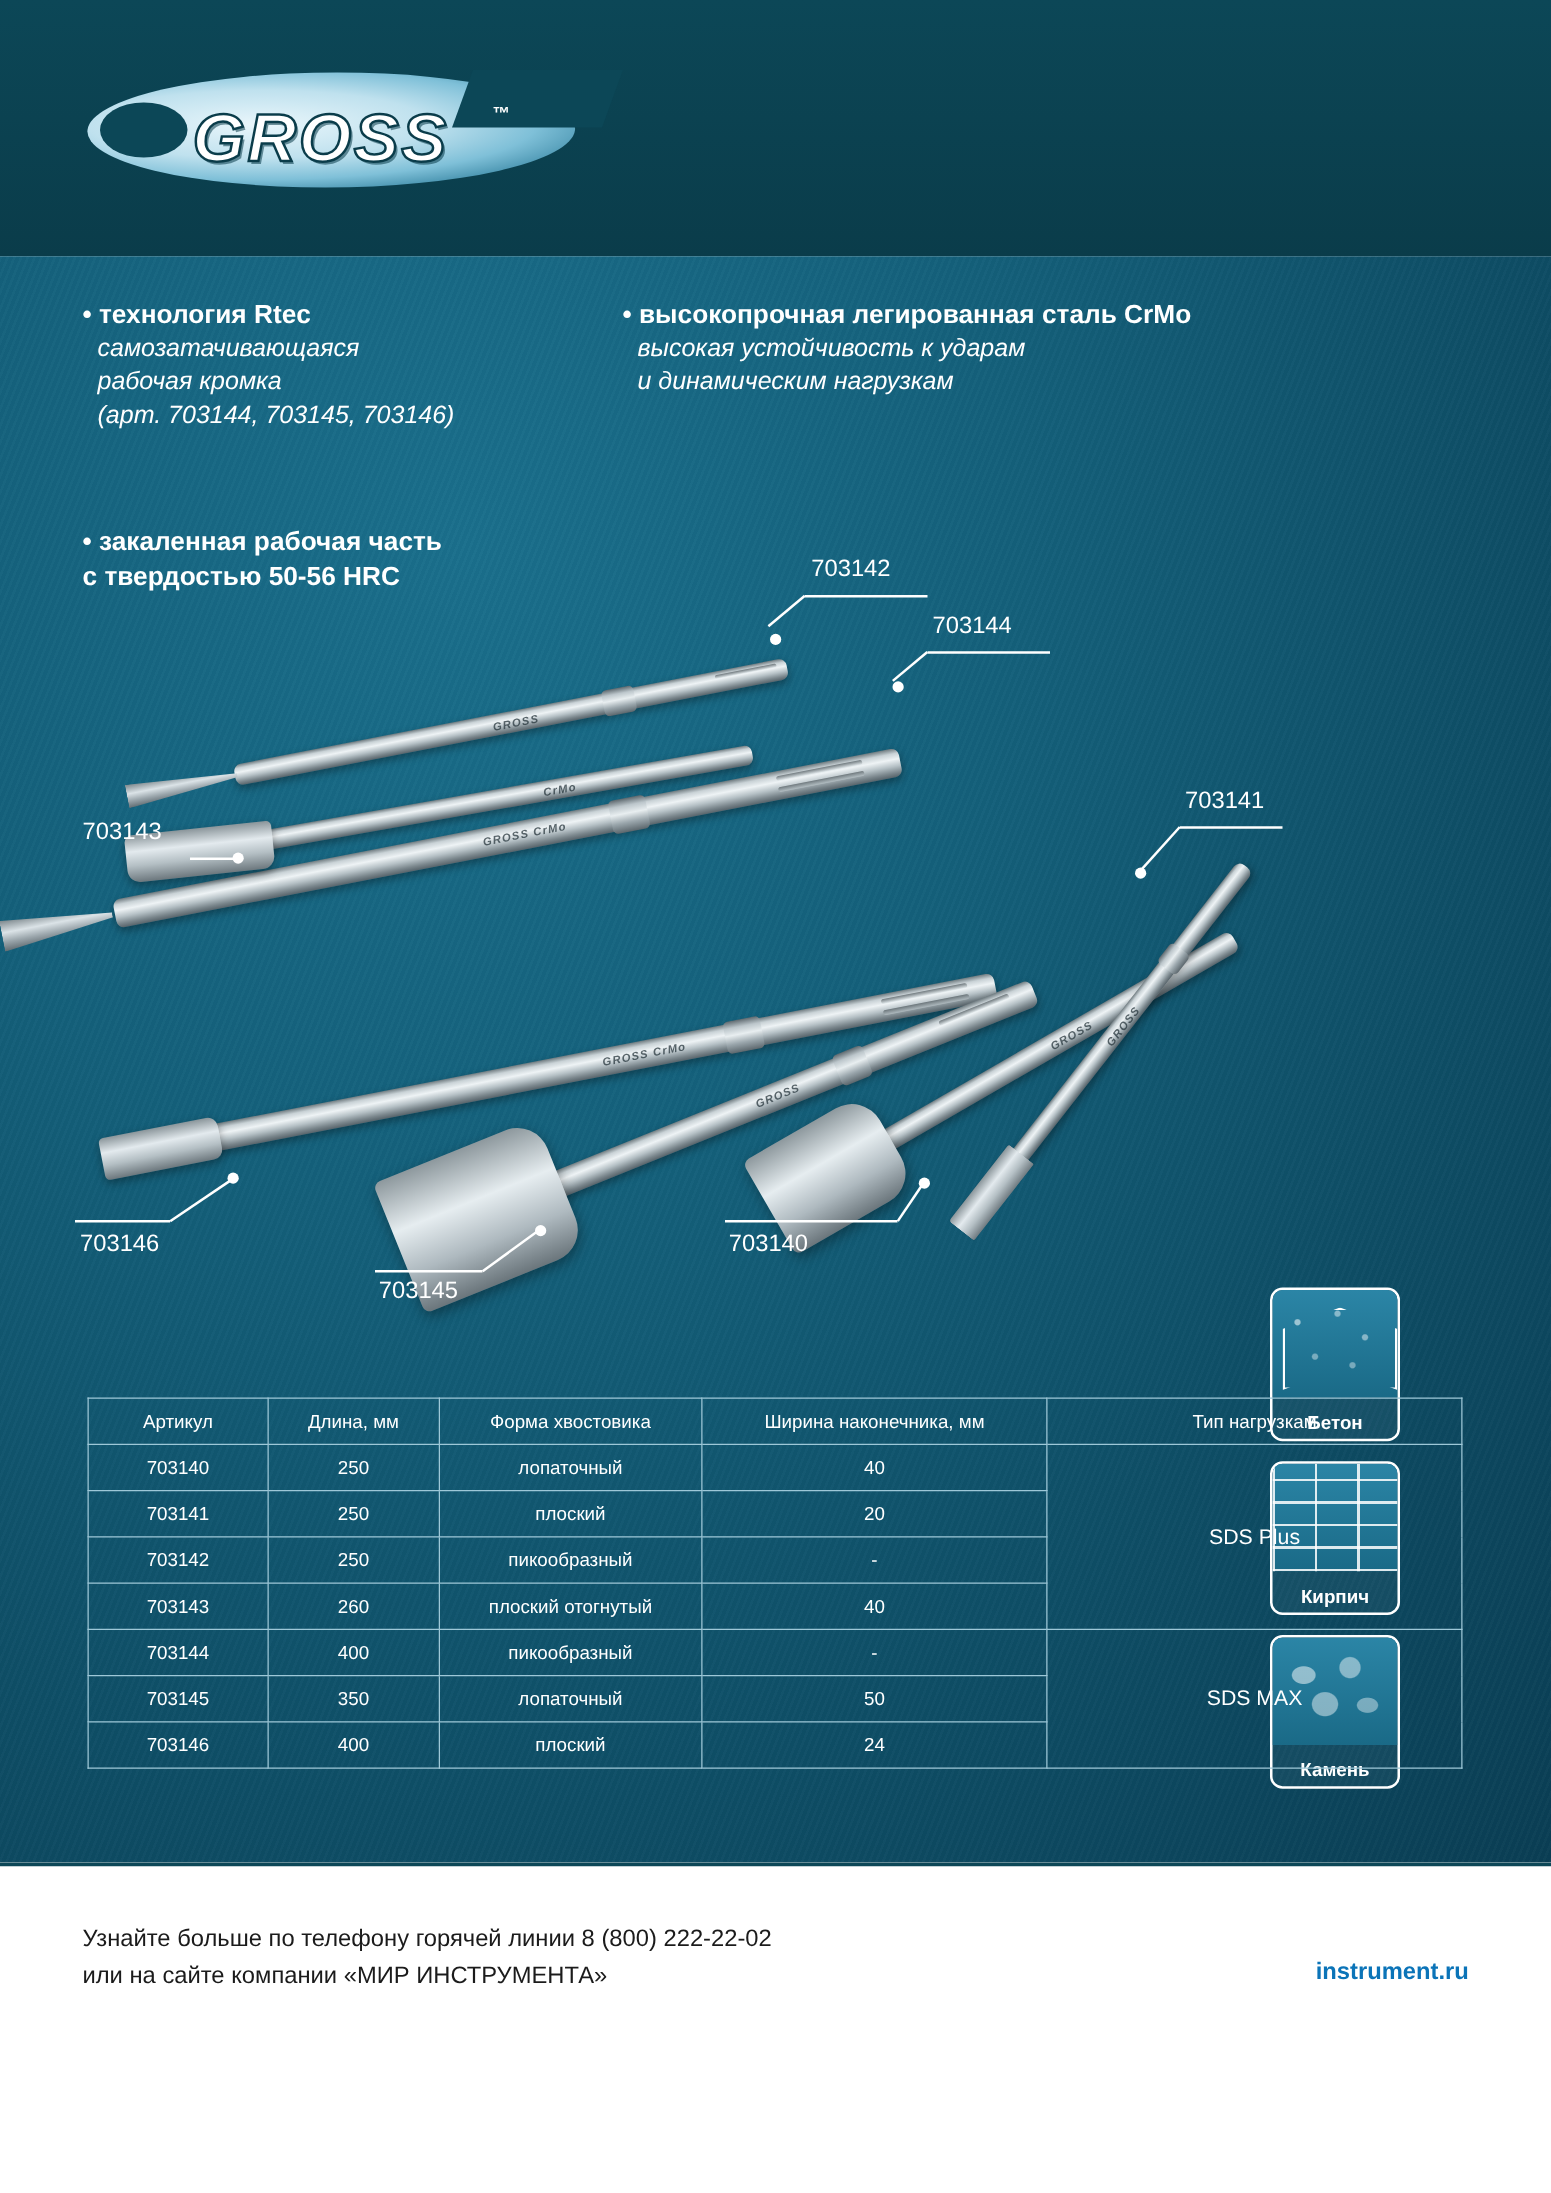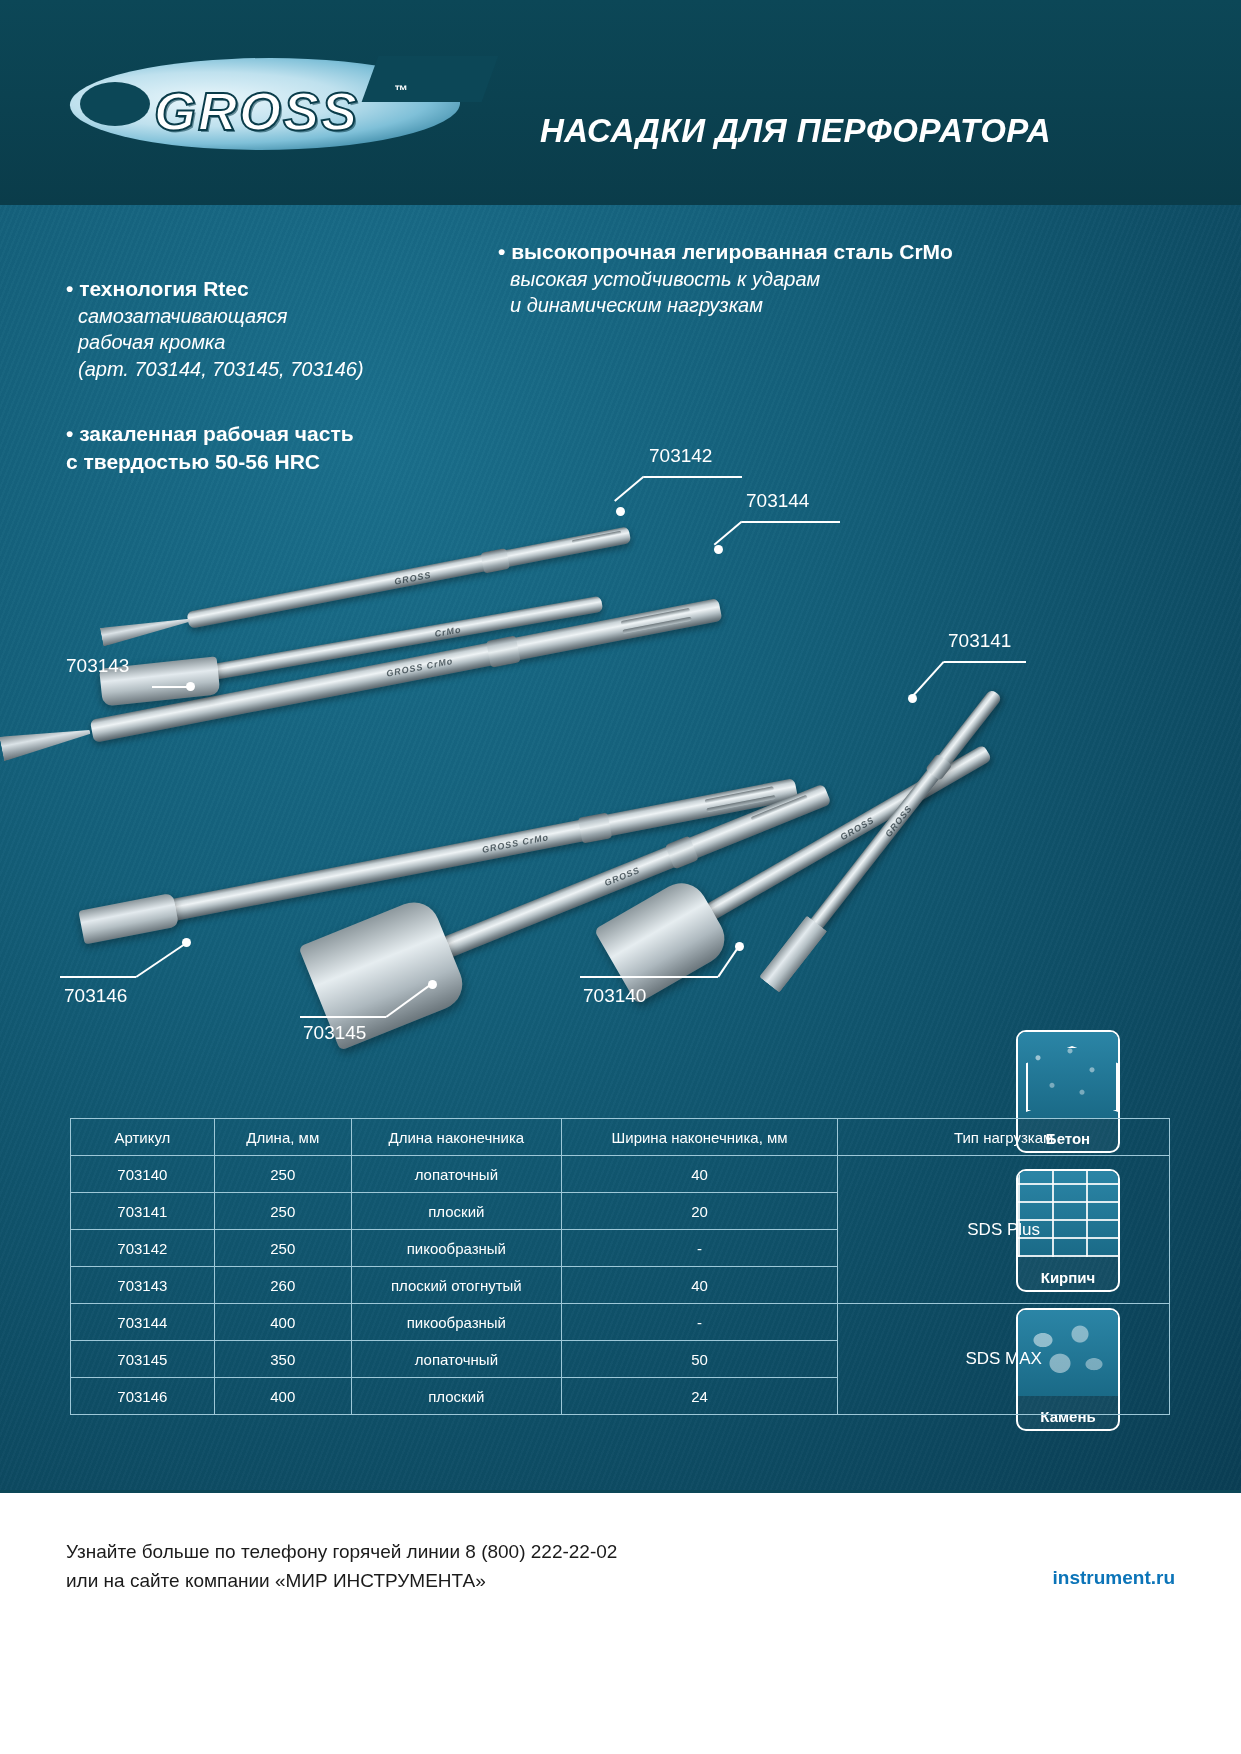--- a/index.html
+++ b/index.html
@@ -70,21 +70,21 @@
 
   
   .features { position: absolute; left: 0; top: 230px; width: 1241px; }
   .feat { position: absolute; color: #ffffff; }
   .feat .bullet-line {
     font-size: 21px; font-weight: bold; white-space: nowrap;
   }
   .feat .sub {
     font-size: 20px; font-style: italic; line-height: 1.32; margin-top: 2px;
   }
-  .f1 { left: 66px; top: 10px; margin-top: 37px; }
+  .f1 { left: 66px; top: 10px; }
   .f1 .sub { margin-left: 12px; }
   .f2 { left: 498px; top: 10px; }
   .f2 .sub { margin-left: 12px; }
   .f3 { left: 66px; top: 190px; }
   .f3 .bullet-line { line-height: 1.32; }
 
   
   .photo { position: absolute; left: 40px; top: 470px; width: 930px; height: 580px; }
 
   .chisel {
@@ -218,21 +218,20 @@
 <div id="page">
 
   <div class="header">
     <div class="logo-wrap">
       <div class="logo-swoosh"></div>
       <div class="logo-cut-left"></div>
       <div class="logo-cut-right"></div>
       <div class="logo-text">GROSS</div>
       <div class="logo-tm">™</div>
     </div>
-    <div class="header-title">НАСАДКИ ДЛЯ ПЕРФОРАТОРА</div>
   </div>
 
   <div class="body-bg"></div>
 
   <div class="features">
     <div class="feat f1">
       <div class="bullet-line">• технология Rtec</div>
       <div class="sub" style="white-space:pre-line;">самозатачивающаяся
 рабочая кромка
 (арт. 703144, 703145, 703146)</div>
@@ -366,21 +365,21 @@
       <div class="cap">Камень</div>
     </div>
   </div>
 
   <div class="table-wrap">
     <table>
       <thead>
         <tr>
           <th class="col-art">Артикул</th>
           <th class="col-len">Длина, мм</th>
-          <th class="col-form">Длина наконечника</th>
+          <th class="col-form">Форма хвостовика</th>
           <th class="col-wid">Ширина наконечника, мм</th>
           <th class="col-shank">Тип нагрузкам</th>
         </tr>
       </thead>
       <tbody>
         <tr>
           <td>703140</td>
           <td>250</td>
           <td>лопаточный</td>
           <td>40</td>

